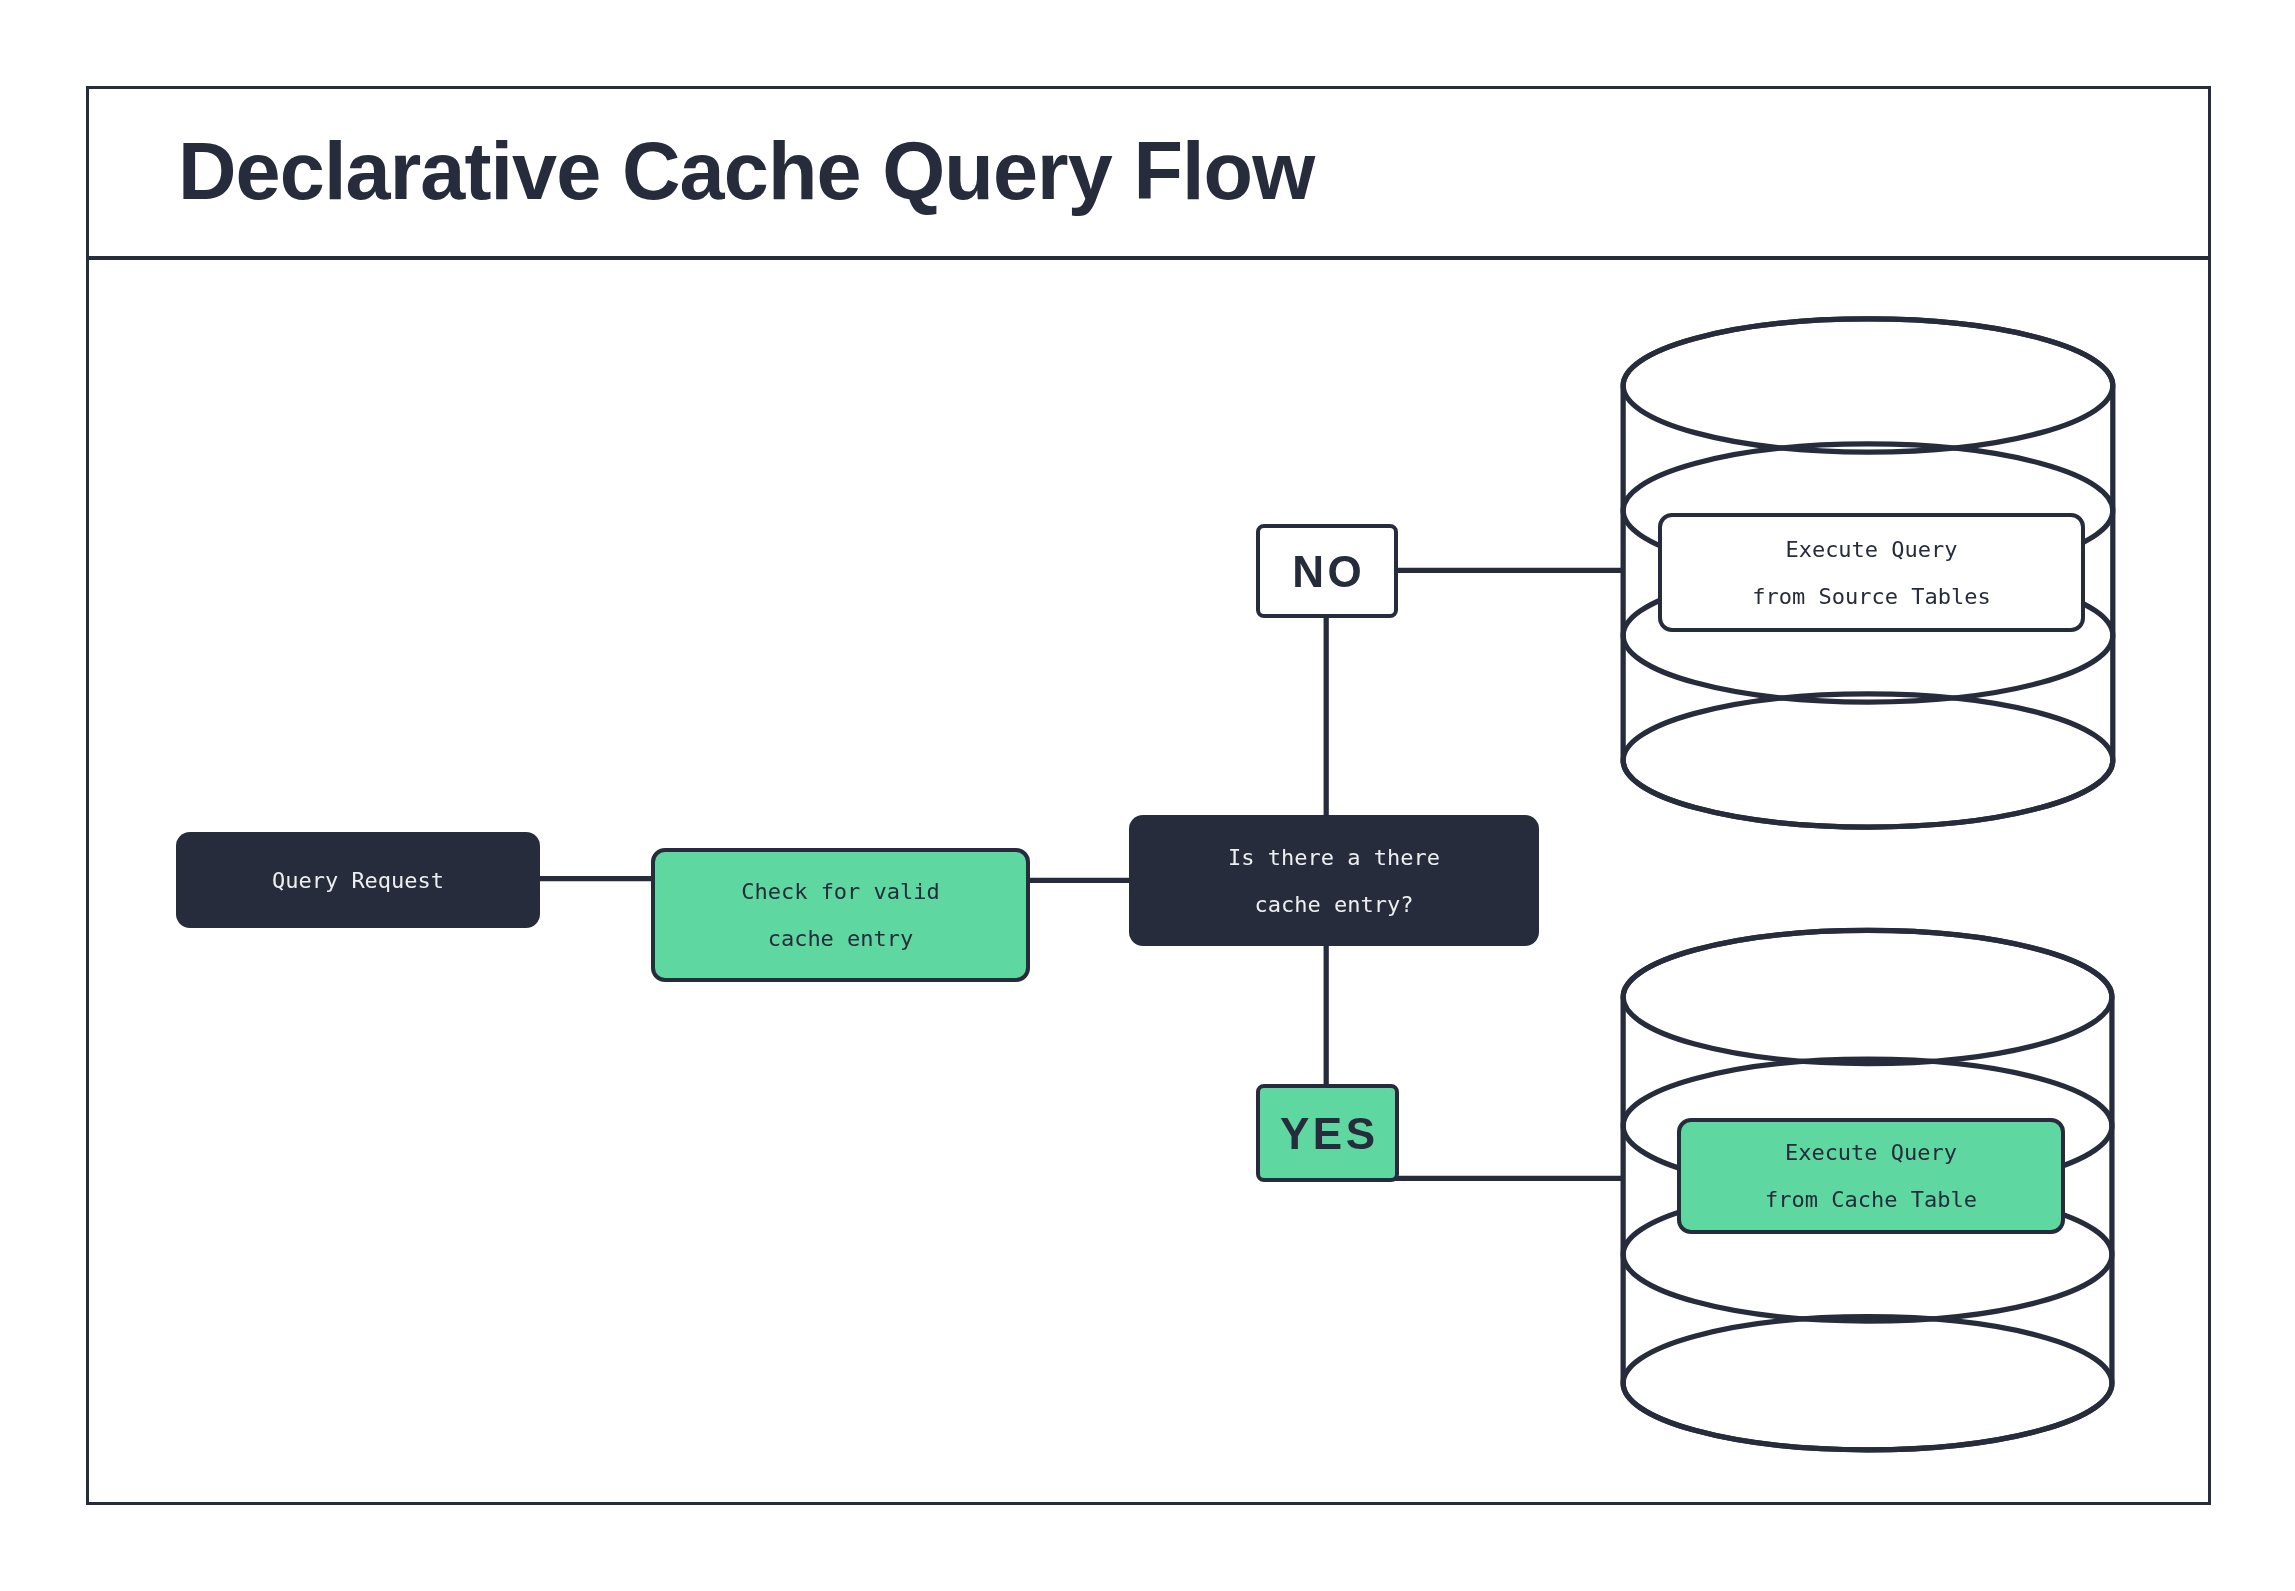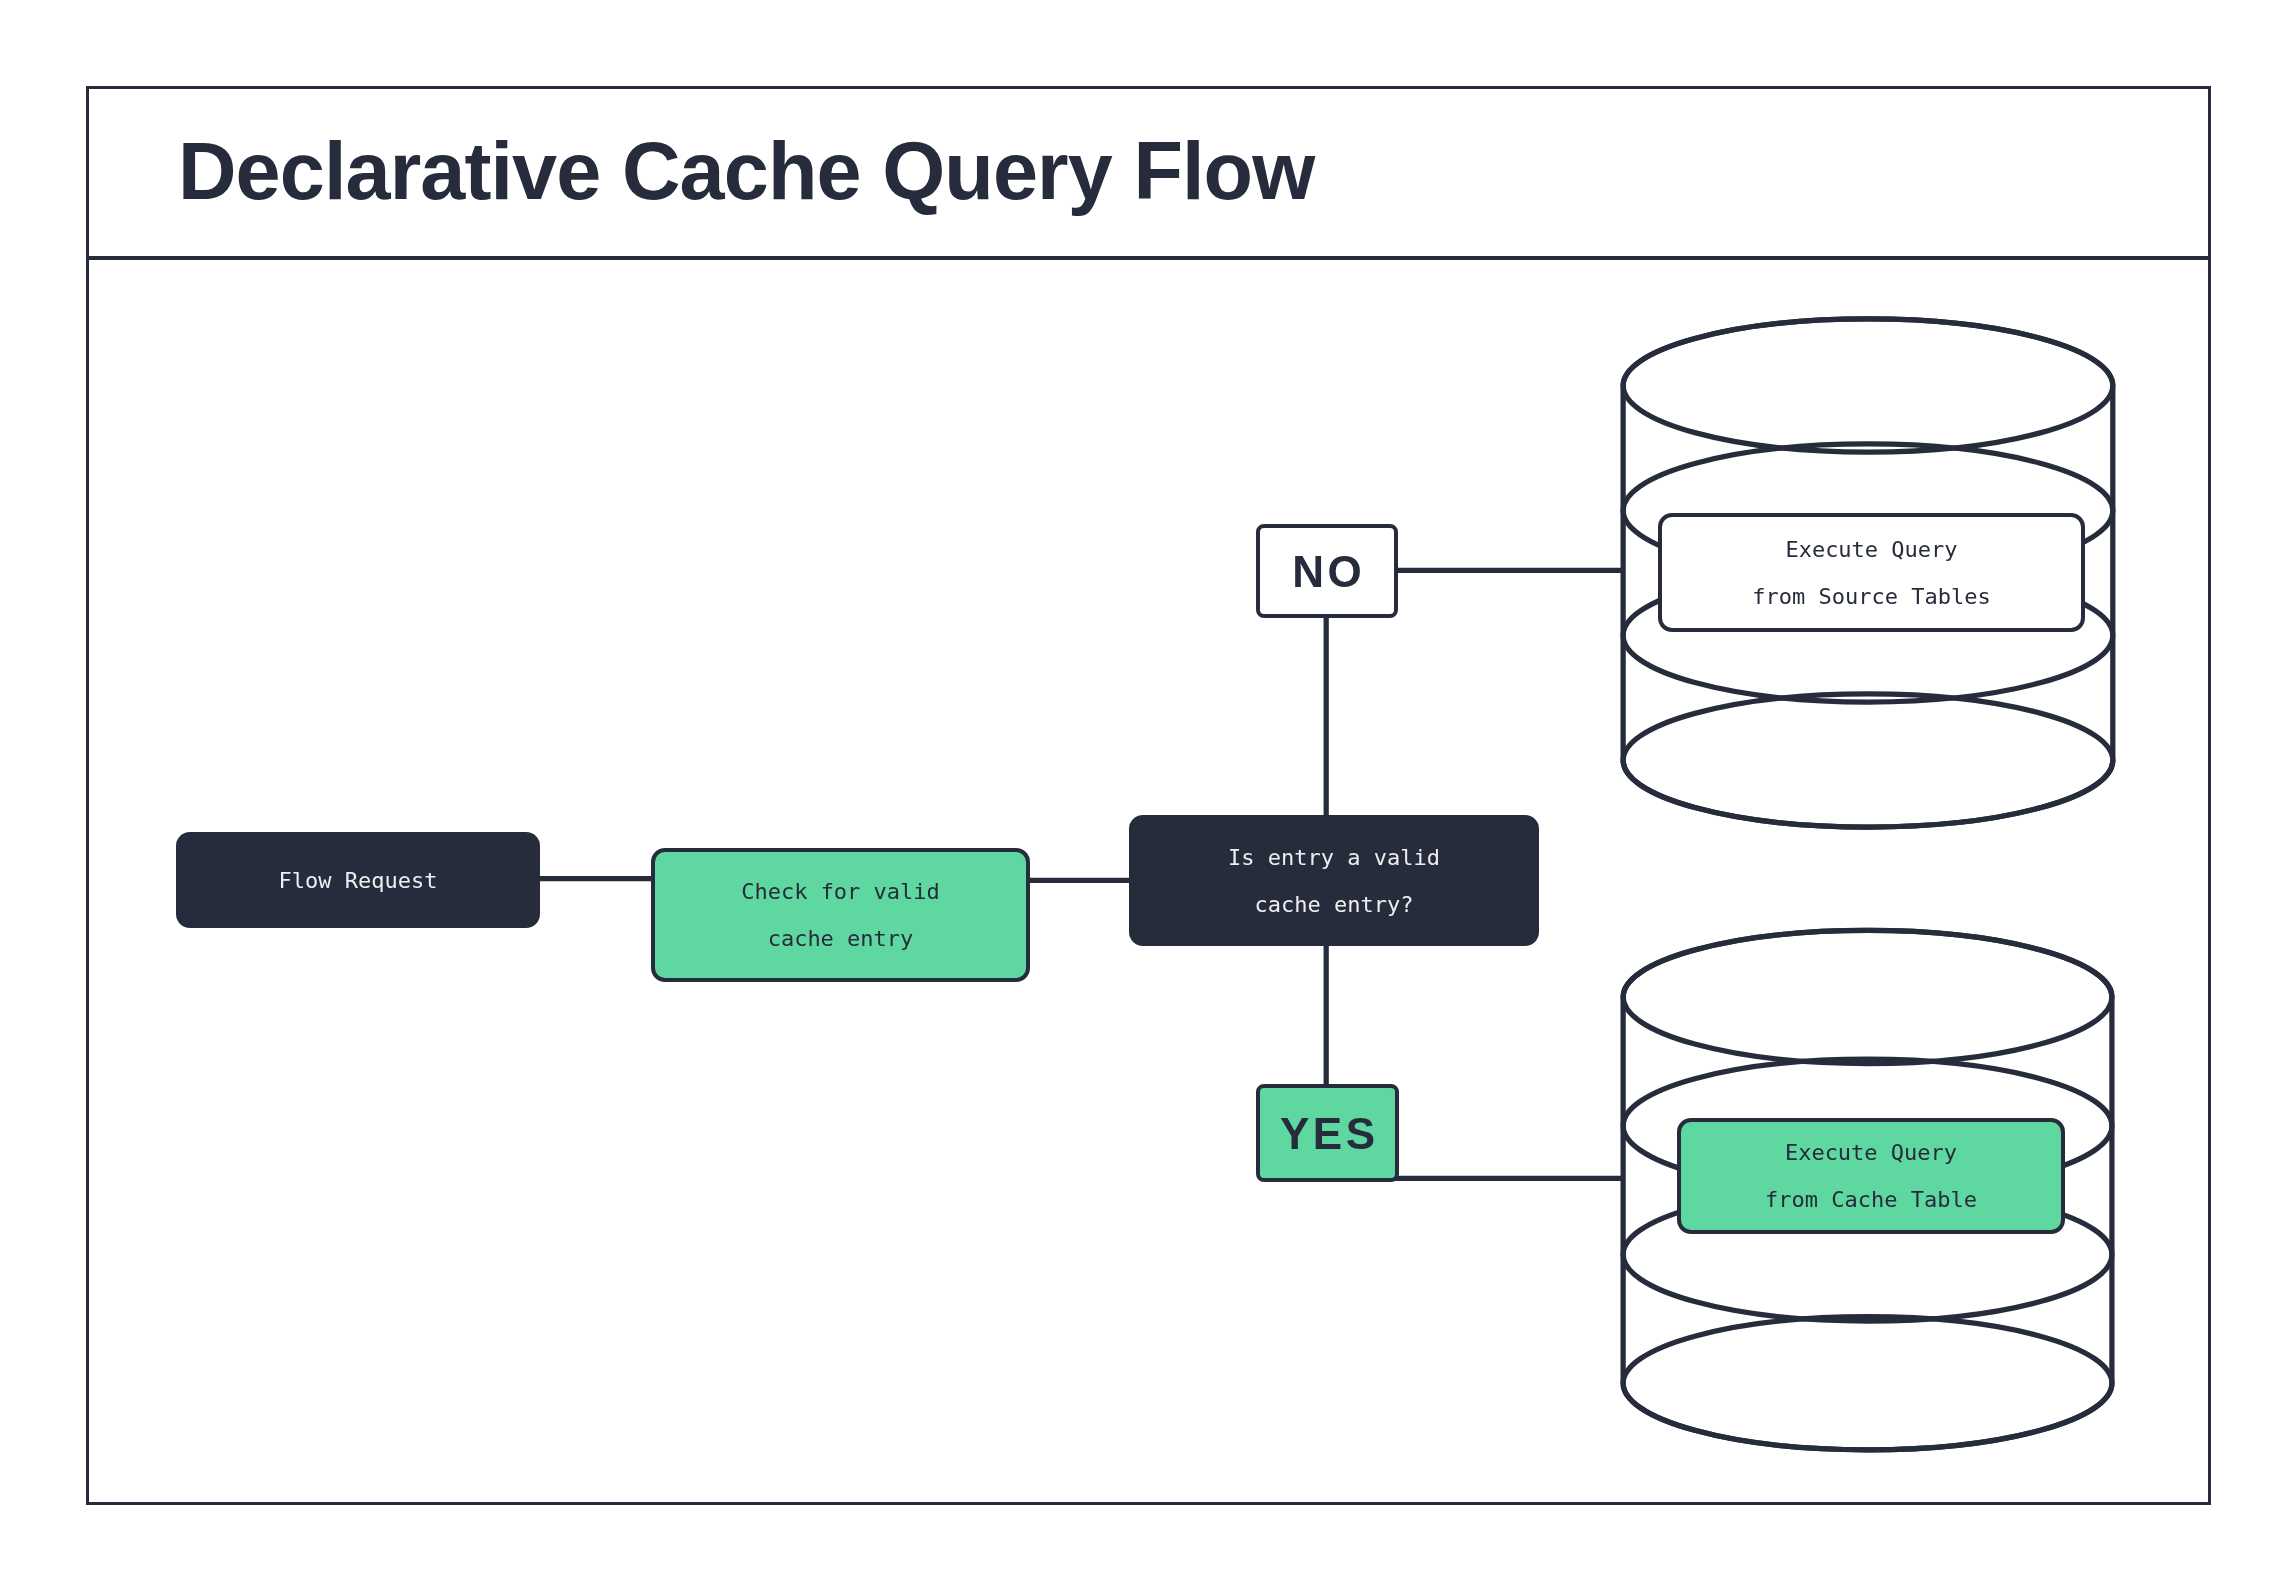--- a/index.html
+++ b/index.html
@@ -130,26 +130,26 @@
 
     <g stroke="#262c3b" stroke-width="6">
       <path fill="#ffffff" d="M 1853 1138 A 279 76 0 0 1 2411 1138 L 2411 1579 A 279 76 0 0 1 1853 1579 Z"></path>
       <ellipse fill="none" cx="2132" cy="1579" rx="279" ry="76"></ellipse>
       <ellipse fill="none" cx="2132" cy="1432" rx="279" ry="76"></ellipse>
       <ellipse fill="none" cx="2132" cy="1285" rx="279" ry="76"></ellipse>
       <ellipse fill="none" cx="2132" cy="1138" rx="279" ry="76"></ellipse>
     </g>
   </svg>
 
-  <div id="node-query" class="node dark">Flow Request</div>
+  <div id="node-query" class="node dark">Query Request</div>
 
   <div id="node-check" class="node green">Check for valid
 cache entry</div>
 
-  <div id="node-decision" class="node dark">Is entry a valid
+  <div id="node-decision" class="node dark">Is there a there
 cache entry?</div>
 
   <div id="node-no" class="node white pill">NO</div>
 
   <div id="node-yes" class="node green pill">YES</div>
 
   <div id="node-source" class="node white">Execute Query
 from Source Tables</div>
 
   <div id="node-cache" class="node green">Execute Query

